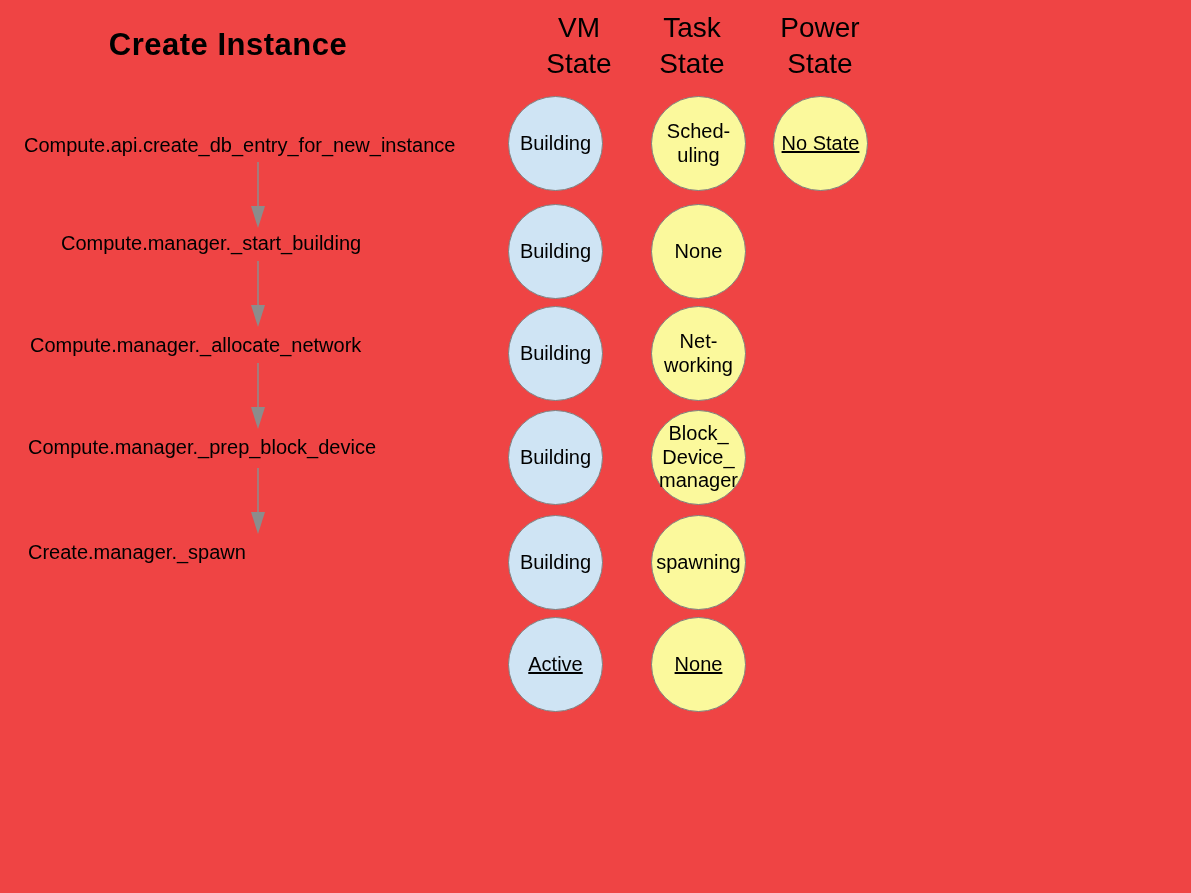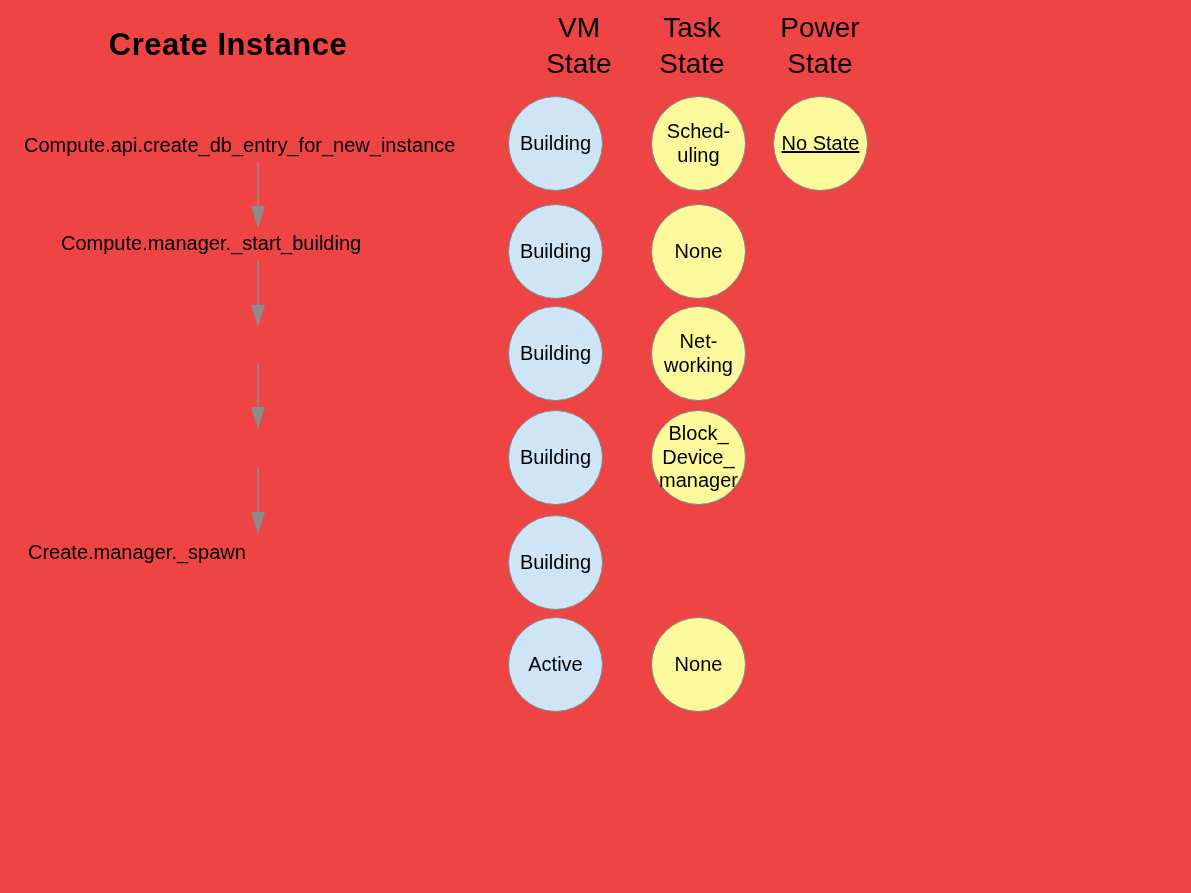--- a/index.html
+++ b/index.html
@@ -80,38 +80,40 @@
   }
   .c-vm    { left: 508px; background: var(--vm-state-fill, #cfe4f4); justify-content: center; }
   .c-task  { left: 651px; background: var(--task-state-fill, #fbf99c); }
   .c-power { left: 773px; background: var(--power-state-fill, #fbf99c); text-decoration: underline; }
 
   .r1 { top: 96px; }
   .r2 { top: 204px; }
   .r3 { top: 306px; }
   .r4 { top: 410px; }
   .r5 { top: 515px; }
-  .r6 { top: 617px; }
+  .r6 { top: 617px; text-decoration: underline; }
 </style>
 </head>
 <body>
 
 <div class="canvas">
 
   <h1 class="title">Create Instance</h1>
 
   <div class="col-header vm">VM
 State</div>
   <div class="col-header task">Task
 State</div>
   <div class="col-header power">Power
 State</div>
 
   <div class="step step-1">Compute.api.create_db_entry_for_new_instance</div>
   <div class="step step-2">Compute.manager._start_building</div>
+  <div class="step step-3">Compute.manager._allocate_network</div>
+  <div class="step step-4">Compute.manager._prep_block_device</div>
   <div class="step step-5">Create.manager._spawn</div>
 
   <svg class="arrow arrow-1" viewBox="0 0 16 66">
     <line x1="8" y1="0" x2="8" y2="45" stroke="#8c8c8c" stroke-width="1.5"></line>
     <polygon points="1,44 15,44 8,66" fill="#8c8c8c"></polygon>
   </svg>
   <svg class="arrow arrow-2" viewBox="0 0 16 66">
     <line x1="8" y1="0" x2="8" y2="45" stroke="#8c8c8c" stroke-width="1.5"></line>
     <polygon points="1,44 15,44 8,66" fill="#8c8c8c"></polygon>
   </svg>
@@ -155,20 +157,23 @@
   </div>
   <div class="circle c-task r4">
     <span>Block_
 Device_
 manager</span>
   </div>
 
   <div class="circle c-vm r5">
     <span>Building</span>
   </div>
+  <div class="circle c-task r5">
+    <span>spawning</span>
+  </div>
 
   <div class="circle c-vm r6">
     <span>Active</span>
   </div>
   <div class="circle c-task r6">
     <span>None</span>
   </div>
 
 </div>
 

